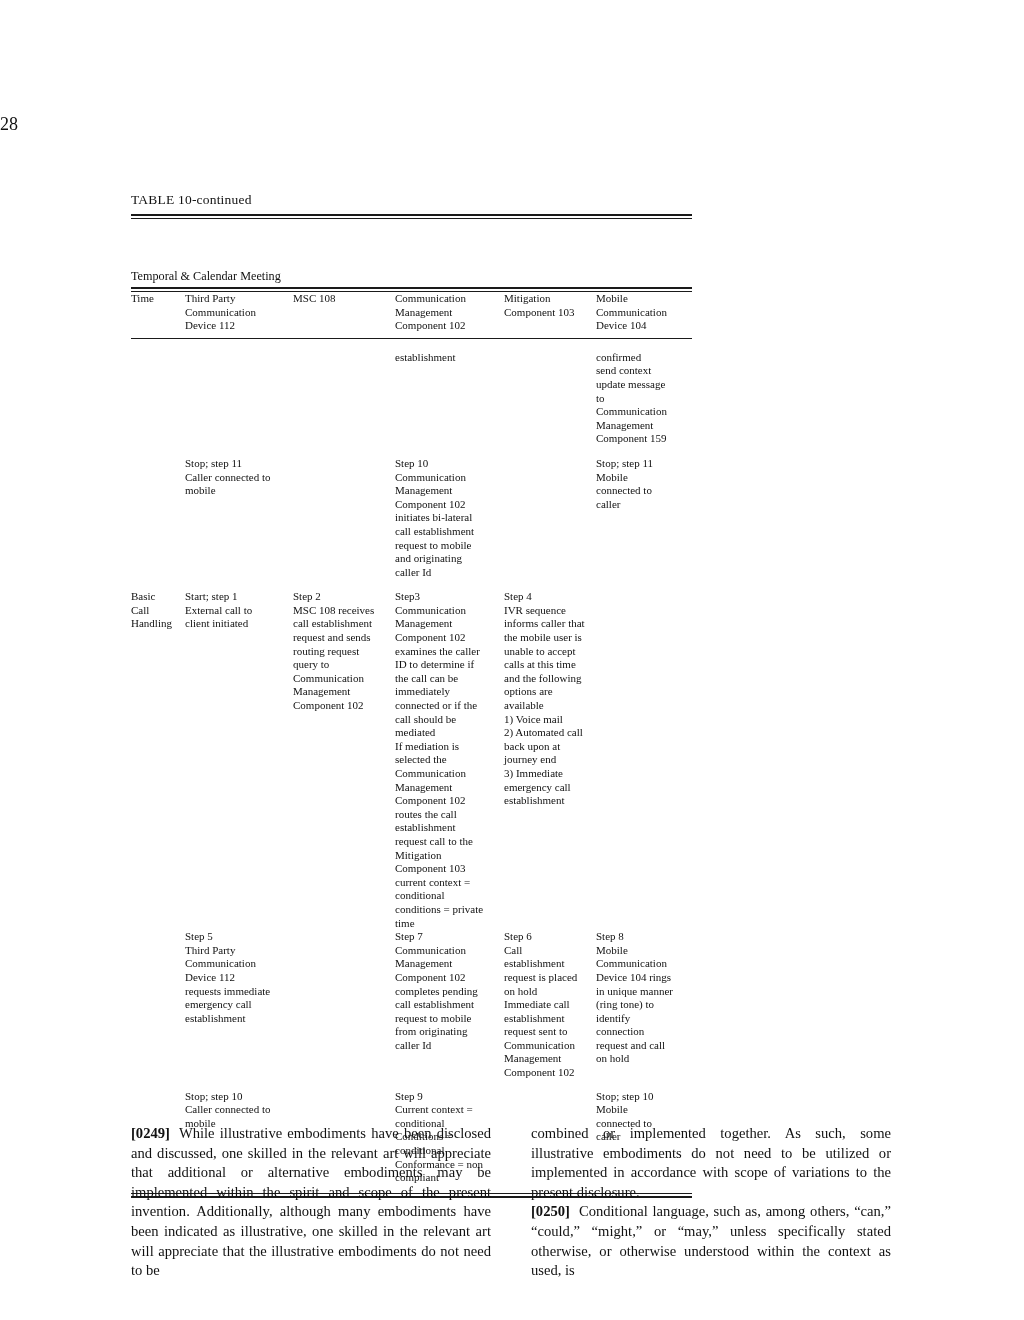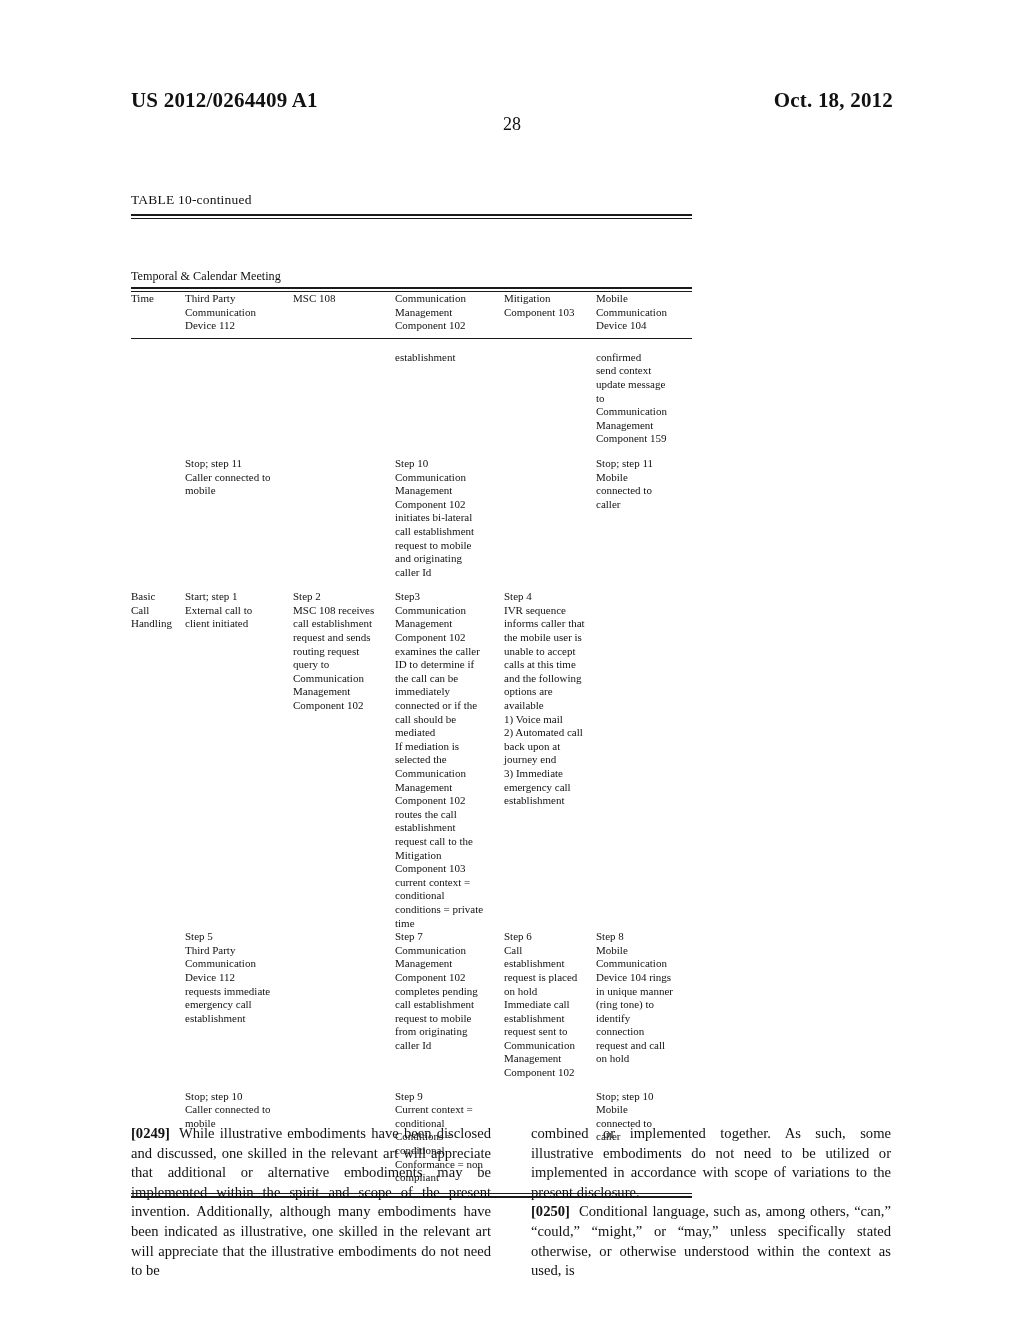--- a/index.html
+++ b/index.html
@@ -44,21 +44,21 @@
     font-size: 21px;
     font-weight: bold;
     letter-spacing: 0.2px;
     white-space: nowrap;
   }
   .pagenum {
     position: absolute;
     top: 114px;
     left: 0;
     width: 1024px;
-    text-align: center;
+    text-align: left;
     font-size: 18px;
   }
 
   
   .table-block {
     position: absolute;
     left: 131px;
     top: 192px;
     width: 561px;
   }
@@ -142,24 +142,20 @@
   .para-num {
     font-weight: bold;
     margin-right: 9px;
   }
 </style>
 </head>
 <body>
 
 <div class="page">
 
-  <div class="runhead">
-    <span class="pubno">US 2012/0264409 A1</span>
-    <span class="pubdate">Oct. 18, 2012</span>
-  </div>
 
   <div class="pagenum">28</div>
 
   <div class="table-block">
 
     <div class="table-caption">TABLE 10-continued</div>
 
     <div class="rule-double"></div>
 
     <div class="subtitle">Temporal &amp; Calendar Meeting</div>

